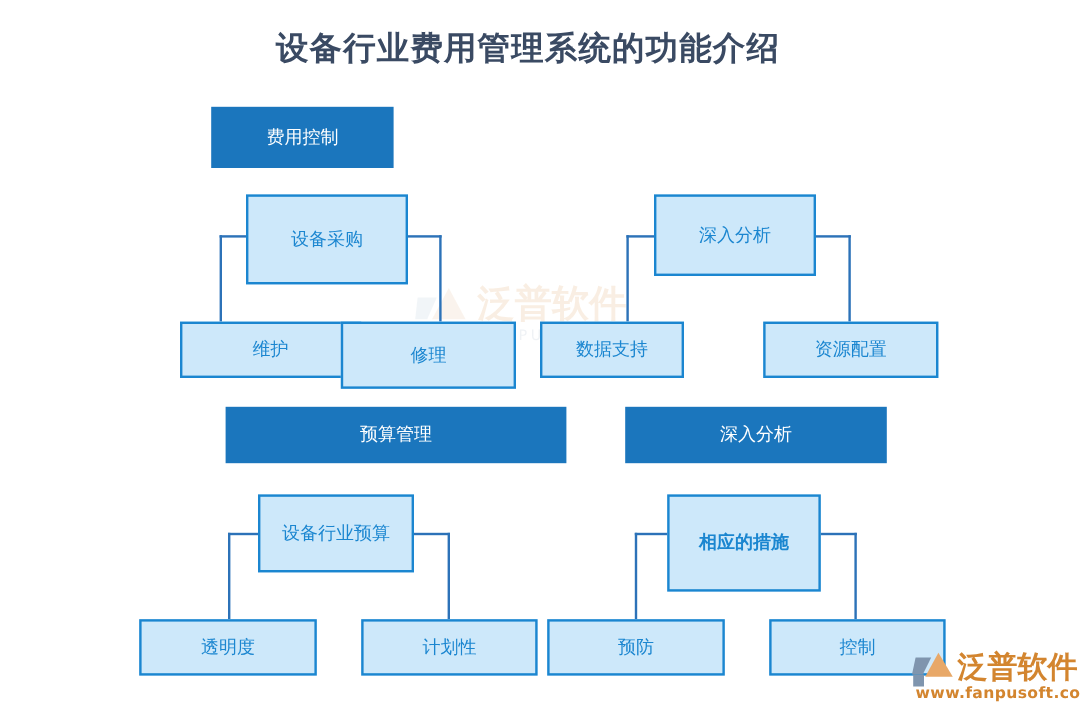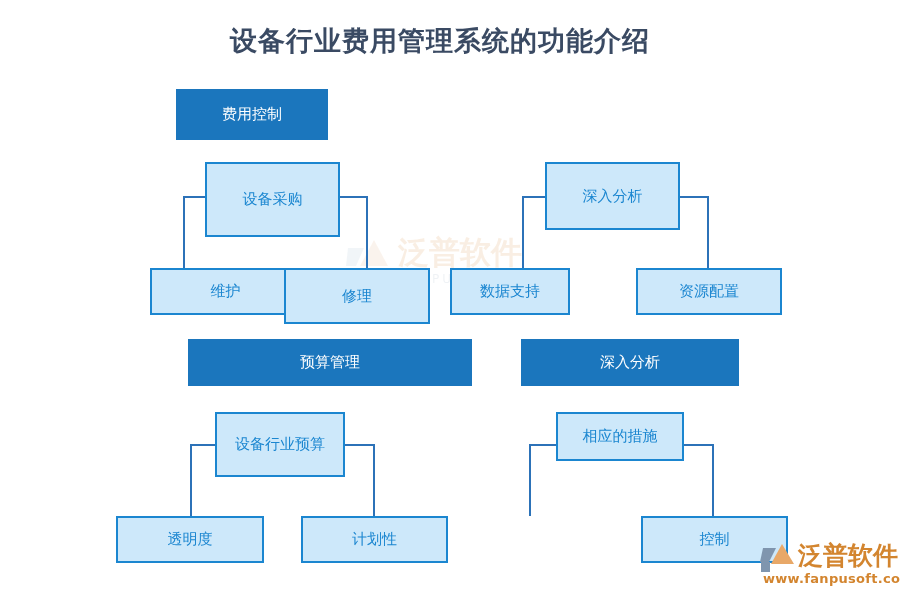--- a/index.html
+++ b/index.html
@@ -180,21 +180,22 @@
   <div class="node box" style="left:545px; top:162px; width:135px; height:68px;">深入分析</div>
   <div class="node box" style="left:450px; top:268px; width:120px; height:47px;">数据支持</div>
   <div class="node box" style="left:636px; top:268px; width:146px; height:47px;">资源配置</div>
 
   <div class="node header" style="left:163px; top:339px; width:284px; height:47px;margin-left:25px;">预算管理</div>
   <div class="node box" style="left:215px; top:412px; width:130px; height:65px;">设备行业预算</div>
   <div class="node box" style="left:116px; top:516px; width:148px; height:47px;">透明度</div>
   <div class="node box" style="left:301px; top:516px; width:147px; height:47px;">计划性</div>
 
   <div class="node header" style="left:521px; top:339px; width:218px; height:47px;">深入分析</div>
-  <div class="node box" style="left:556px; top:412px; width:128px; height:49px;">相应的措施</div>
+  <div class="node box" style="left:556px; top:412px; width:128px; height:81px;font-weight:bold;">相应的措施</div>
+  <div class="node box" style="left:456px; top:516px; width:148px; height:47px;">预防</div>
   <div class="node box" style="left:641px; top:516px; width:147px; height:47px;">控制</div>
 
   <div class="logo">
     <svg class="logo-mark" viewBox="0 0 36 32">
       <path d="M1 20 L10 20 L10 30 L1 30 Z" fill="#7f95ae"></path>
       <path d="M3 6 L16 6 L9 20 L0 20 Z" fill="#7f95ae"></path>
       <path d="M22 2 L34 22 L11 22 Z" fill="#e8a868"></path>
     </svg>
     <div class="logo-cn">泛普软件</div>
     <div class="logo-url">www.fanpusoft.com</div>

